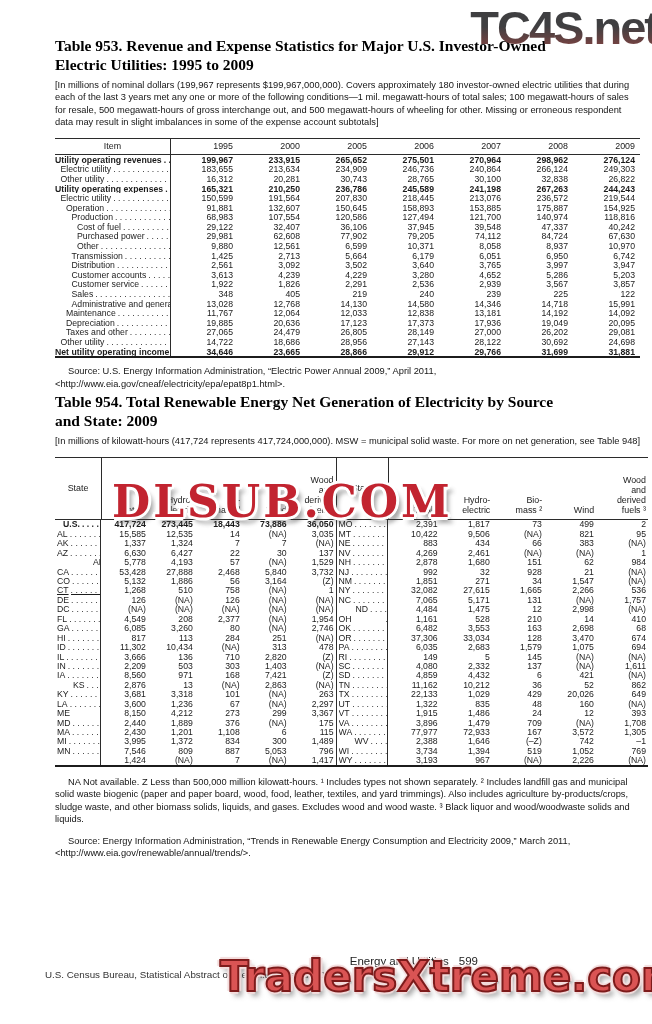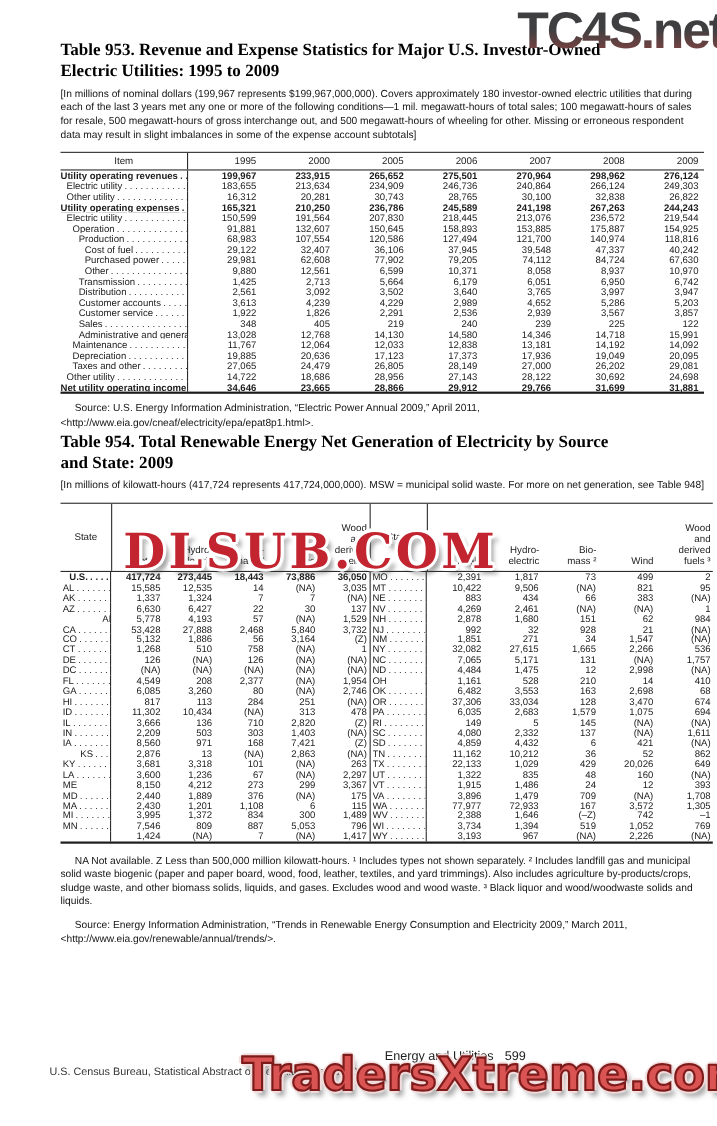--- a/index.html
+++ b/index.html
@@ -142,21 +142,21 @@
           <div class="num">16,312</div>
           <div class="num">20,281</div>
           <div class="num">30,743</div>
           <div class="num">28,765</div>
           <div class="num">30,100</div>
           <div class="num">32,838</div>
           <div class="num">26,822</div>
         </div>
         <div class="t-row bold">
           <div class="item-cell">
-            <div class="lw" style="padding-left: 0px; text-decoration: underline;">
+            <div class="lw" style="padding-left: 0px;">
               <div class="lbl">Utility operating expenses</div>
               <div class="leader"></div>
             </div>
           </div>
           <div class="num">165,321</div>
           <div class="num">210,250</div>
           <div class="num">236,786</div>
           <div class="num">245,589</div>
           <div class="num">241,198</div>
           <div class="num">267,263</div>
@@ -285,21 +285,21 @@
         <div class="t-row">
           <div class="item-cell">
             <div class="lw" style="padding-left: 16.5px;">
               <div class="lbl">Customer accounts</div>
               <div class="leader"></div>
             </div>
           </div>
           <div class="num">3,613</div>
           <div class="num">4,239</div>
           <div class="num">4,229</div>
-          <div class="num">2,989</div>
+          <div class="num">3,280</div>
           <div class="num">4,652</div>
           <div class="num">5,286</div>
           <div class="num">5,203</div>
         </div>
         <div class="t-row">
           <div class="item-cell">
             <div class="lw" style="padding-left: 16.5px;">
               <div class="lbl">Customer service</div>
               <div class="leader"></div>
             </div>
@@ -540,21 +540,21 @@
               </div>
             </div>
             <div class="n954">5,132</div>
             <div class="n954">1,886</div>
             <div class="n954">56</div>
             <div class="n954">3,164</div>
             <div class="n954">(Z)</div>
           </div>
           <div class="r954">
             <div class="state-c">
-              <div class="lw" style="padding-left: 0px;">
+              <div class="lw" style="padding-left: 0px; text-decoration: underline;">
                 <div class="lbl">CT</div>
                 <div class="leader"></div>
               </div>
             </div>
             <div class="n954">1,268</div>
             <div class="n954">510</div>
             <div class="n954">758</div>
             <div class="n954">(NA)</div>
             <div class="n954">1</div>
           </div>
@@ -931,21 +931,21 @@
               </div>
             </div>
             <div class="n954">7,065</div>
             <div class="n954">5,171</div>
             <div class="n954">131</div>
             <div class="n954">(NA)</div>
             <div class="n954">1,757</div>
           </div>
           <div class="r954">
             <div class="state-c">
-              <div class="lw" style="padding-left: 0px;">
+              <div class="lw" style="padding-left: 17px;">
                 <div class="lbl">ND</div>
                 <div class="leader"></div>
               </div>
             </div>
             <div class="n954">4,484</div>
             <div class="n954">1,475</div>
             <div class="n954">12</div>
             <div class="n954">2,998</div>
             <div class="n954">(NA)</div>
           </div>
@@ -1113,21 +1113,21 @@
               </div>
             </div>
             <div class="n954">77,977</div>
             <div class="n954">72,933</div>
             <div class="n954">167</div>
             <div class="n954">3,572</div>
             <div class="n954">1,305</div>
           </div>
           <div class="r954">
             <div class="state-c">
-              <div class="lw" style="padding-left: 0px;">
+              <div class="lw" style="padding-left: 16px;">
                 <div class="lbl">WV</div>
                 <div class="leader"></div>
               </div>
             </div>
             <div class="n954">2,388</div>
             <div class="n954">1,646</div>
             <div class="n954">(–Z)</div>
             <div class="n954">742</div>
             <div class="n954">–1</div>
           </div>

